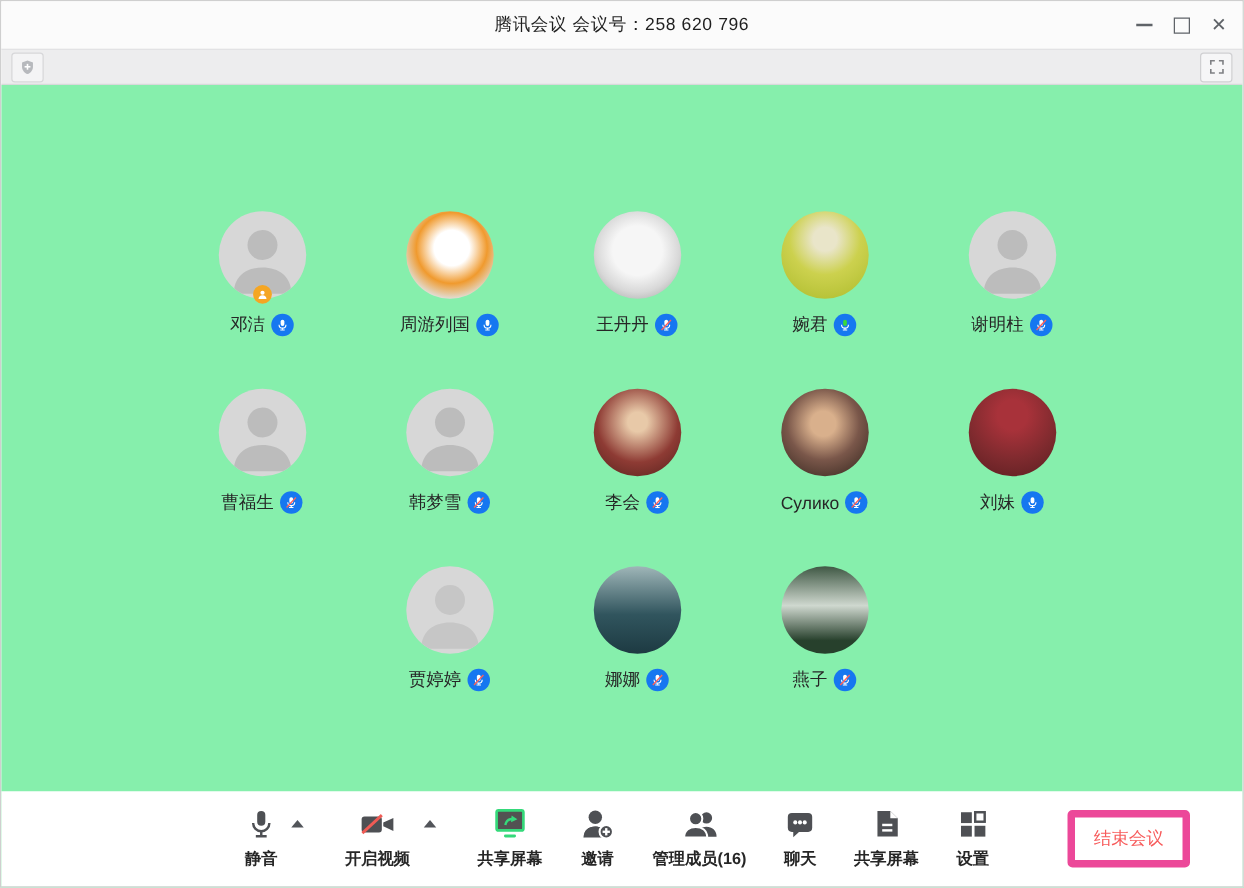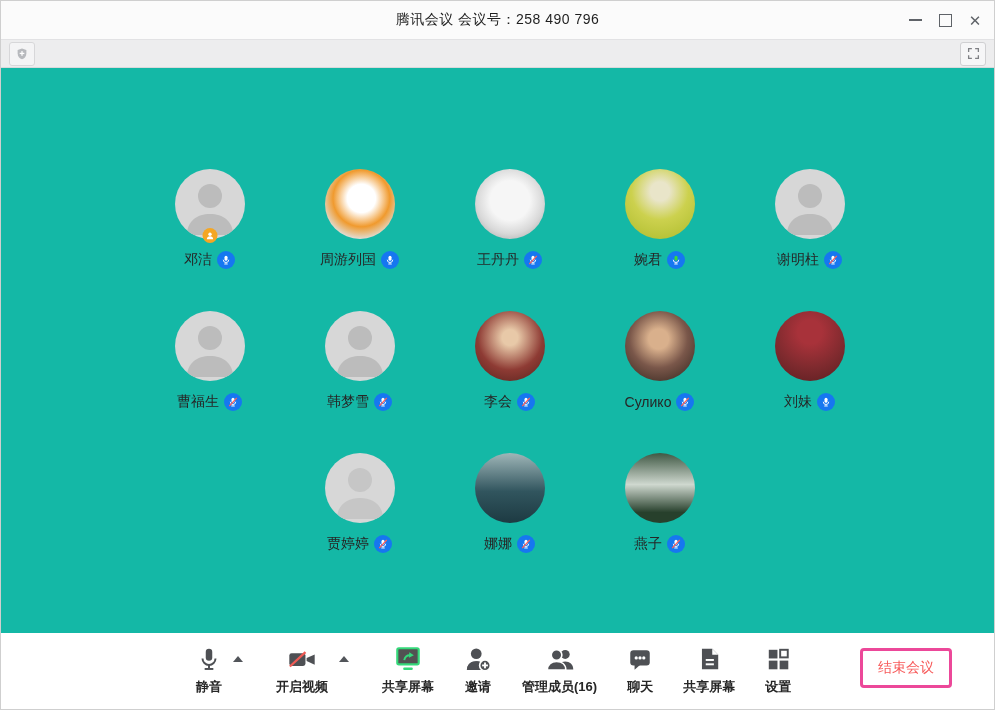--- a/index.html
+++ b/index.html
@@ -26,21 +26,21 @@
     box-sizing:border-box;display:flex;align-items:center;justify-content:space-between;
     padding:0 8px;
   }
   .strip-btn{
     width:24px;height:22px;border:1px solid #d7d7d9;border-radius:3px;background:#f4f4f5;
     display:flex;align-items:center;justify-content:center;
   }
   .fs-btn{border:1px solid #d0d0d2;background:#f6f6f7;width:24px;height:22px;border-radius:3px;
     display:flex;align-items:center;justify-content:center;}
   
-  .main{position:absolute;top:67px;left:0;right:0;bottom:0;background:#14b8a6;padding-left:24px;}
+  .main{position:absolute;top:67px;left:0;right:0;bottom:0;background:#86efac;padding-left:24px;}
   .grid{padding-top:101px;}
   .prow{display:flex;justify-content:center;}
   .cell{width:150px;height:102px;margin-bottom:40px;display:flex;flex-direction:column;align-items:center;}
   .avatar-wrap{position:relative;width:70px;height:70px;}
   .avatar{width:70px;height:70px;border-radius:50%;overflow:hidden;background:#d7d7d7;}
   .avatar svg{display:block;}
   .nameline{margin-top:11px;display:flex;align-items:center;height:20px;}
   .pname{font-size:14px;color:#262626;}
   
   .av-1{background:radial-gradient(circle at 52% 42%,#ffffff 26%,#f09a2e 52%,#dfe7ee 78%);}
@@ -69,28 +69,28 @@
   .toolbar{position:absolute;left:0;right:0;bottom:0;height:76px;background:#fff;}
   .titems{position:absolute;left:195px;top:10px;display:flex;gap:30px;align-items:flex-start;font-weight:bold;}
   .titem{display:flex;flex-direction:column;align-items:center;position:relative;cursor:default;}
   .titem .iconbox{height:32px;display:flex;align-items:center;justify-content:center;}
   .tlabel{font-size:13px;color:#262626;margin-top:3px;white-space:nowrap;}
   .has-caret{margin-right:24px;}
   .caret{position:absolute;right:-21px;top:13px;width:0;height:0;
     border-left:5px solid transparent;border-right:5px solid transparent;
     border-bottom:6px solid #52555a;}
   .end-btn{position:absolute;right:42px;top:15px;padding:8px 15px;
-    border:3px solid #ec4899;border-radius:4px;background:#fff;
+    border:6px solid #ec4899;border-radius:4px;background:#fff;
     color:#f75b5b;font-size:14px;font-family:inherit;cursor:default;}
 </style>
 </head>
 <body>
 
 <div class="titlebar">
-  <span class="win-title">腾讯会议 会议号：258 490 796</span>
+  <span class="win-title">腾讯会议 会议号：258 620 796</span>
   <div class="win-controls">
     <div class="win-btn">
         <span class="min-glyph"></span>
       </div>
     <div class="win-btn">
         <span class="max-glyph"></span>
       </div>
     <div class="win-btn">
         <span class="close-glyph">✕</span>
       </div>

